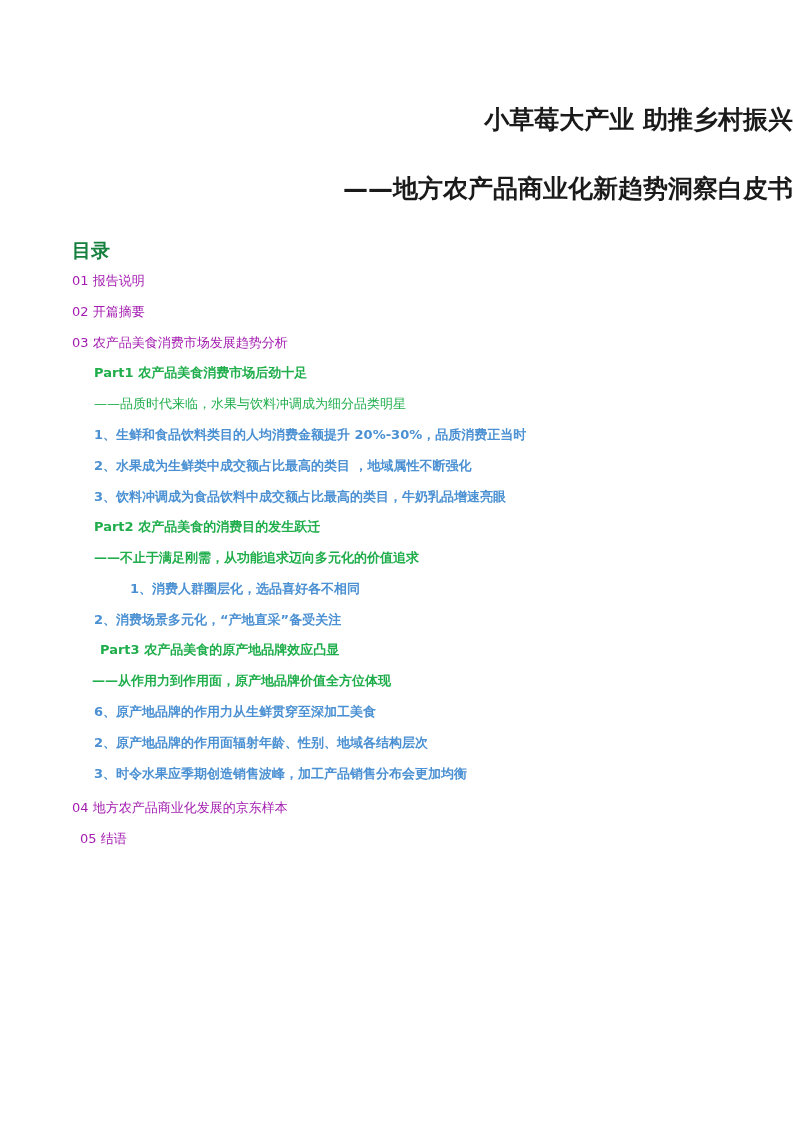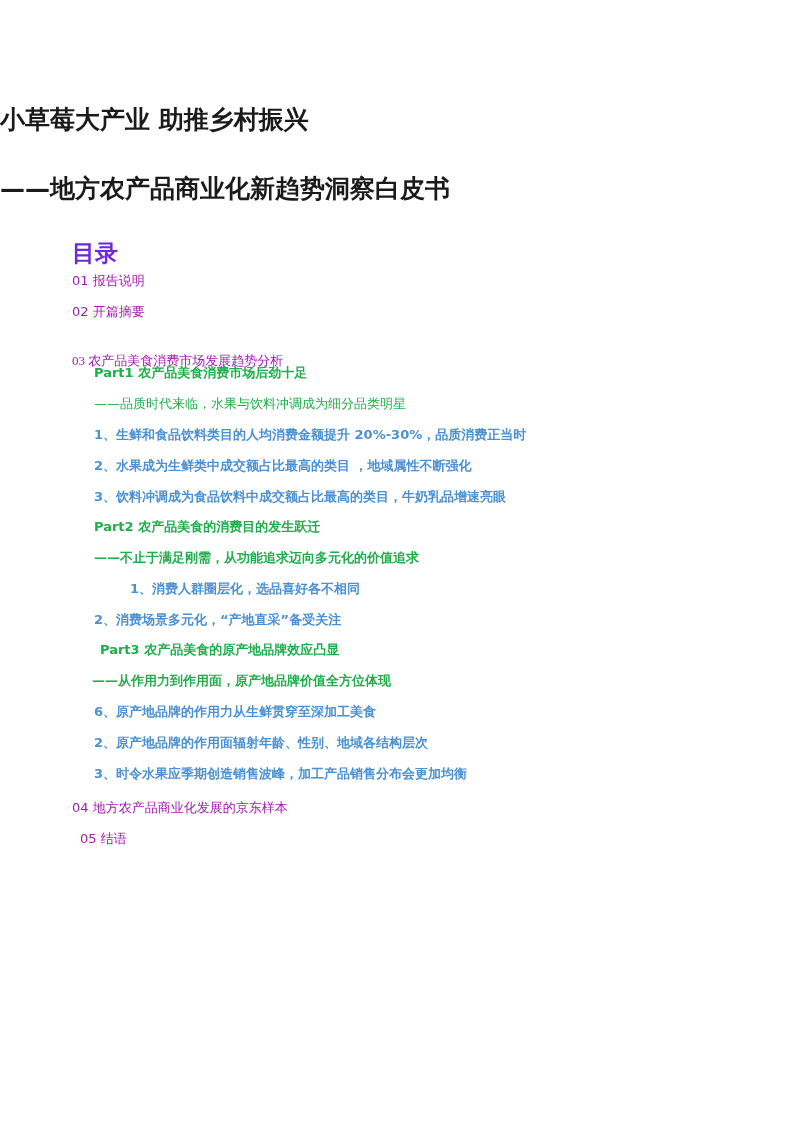--- a/index.html
+++ b/index.html
@@ -1,41 +1,41 @@
 <!DOCTYPE html>
 <html><head>
 <meta charset="utf-8">
 <style>
   html, body { margin: 0; padding: 0; background: #ffffff; }
   body { width: 793px; height: 1122px; position: relative; overflow: hidden;
          font-family: "DejaVu Sans", "Liberation Sans", sans-serif; }
-  .title { position: absolute; left: 0; width: 793px; text-align: left;
+  .title { position: absolute; left: 0; width: 793px; text-align: right;
            font-weight: bold; color: #1a1a1a; font-size: 25px; letter-spacing: 0px; }
   .t1 { top: 103px; }
   .t2 { top: 172px; }
-  .toc-heading { position: absolute; left: 72px; top: 238px; font-size: 23px; font-weight: bold; color: #6d28d9; }
+  .toc-heading { position: absolute; left: 72px; top: 238px; font-size: 19px; font-weight: bold; color: #15803d; }
   .item { position: absolute; white-space: nowrap; font-size: 13px; }
   .lvl0 { color: #a21caf; }
   .part { color: #1fae4b; font-weight: bold; }
   .sub { color: #1fae4b; }
   .subb { color: #1fae4b; font-weight: bold; }
   .pt { color: #4a90d2; font-weight: bold; }
 </style>
 </head>
 <body>
 
 <div>
   <div class="title t1">小草莓大产业 助推乡村振兴</div>
   <div class="title t2">——地方农产品商业化新趋势洞察白皮书</div>
 
   <div class="toc-heading">目录</div>
 
   <div class="item lvl0" style="left:72px; top:272px;">01 报告说明</div>
   <div class="item lvl0" style="left:72px; top:303px;">02 开篇摘要</div>
-  <div class="item lvl0" style="left:72px; top:352px;font-family:Liberation Serif, serif;">03 农产品美食消费市场发展趋势分析</div>
+  <div class="item lvl0" style="left:72px; top:334px;">03 农产品美食消费市场发展趋势分析</div>
 
   <div class="item part" style="left:94px; top:364px;">Part1 农产品美食消费市场后劲十足</div>
   <div class="item sub" style="left:94px; top:395px;">——品质时代来临，水果与饮料冲调成为细分品类明星</div>
   <div class="item pt" style="left:94px; top:426px;">1、生鲜和食品饮料类目的人均消费金额提升 20%-30%，品质消费正当时</div>
   <div class="item pt" style="left:94px; top:457px;">2、水果成为生鲜类中成交额占比最高的类目 ，地域属性不断强化</div>
   <div class="item pt" style="left:94px; top:488px;">3、饮料冲调成为食品饮料中成交额占比最高的类目，牛奶乳品增速亮眼</div>
 
   <div class="item part" style="left:94px; top:518px;">Part2 农产品美食的消费目的发生跃迁</div>
   <div class="item subb" style="left:94px; top:549px;">——不止于满足刚需，从功能追求迈向多元化的价值追求</div>
   <div class="item pt" style="left:94px; top:580px;margin-left:36px;">1、消费人群圈层化，选品喜好各不相同</div>

